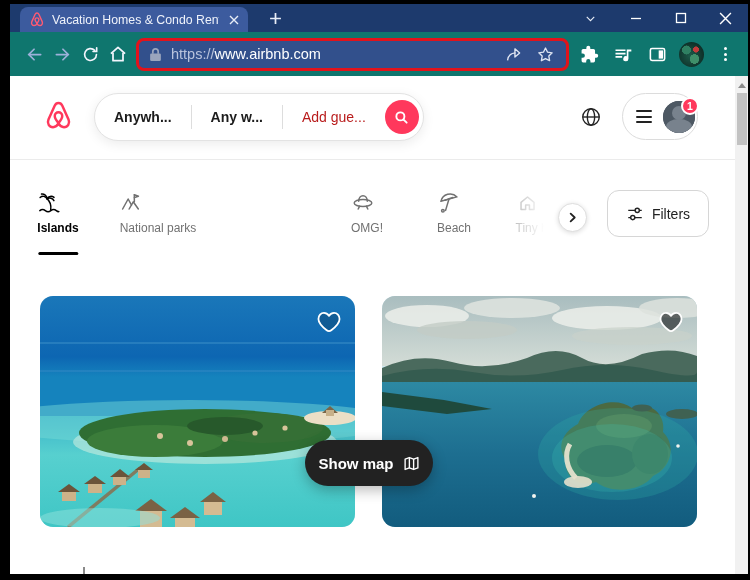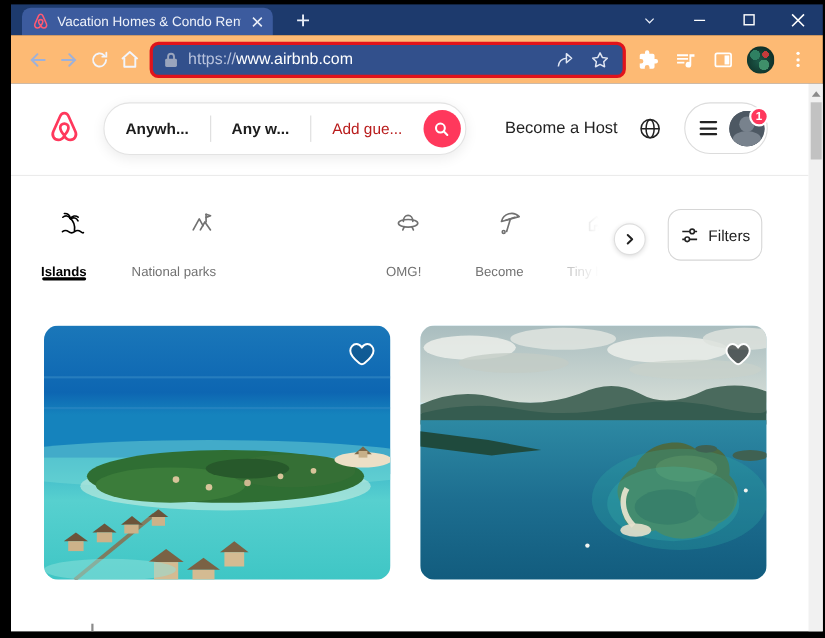--- a/index.html
+++ b/index.html
@@ -9,21 +9,21 @@
   
   .titlebar { position:relative; height:28px; background:#1d3a6d; }
   .tab { position:absolute; left:10px; top:3px; width:228px; height:25px; background:#3c5b9e; border-radius:8px 8px 0 0; display:flex; align-items:center; padding:0 6px 0 9px; gap:7px; }
   .tab-title { flex:1; font-size:12.3px; color:#eef2fa; white-space:nowrap; overflow:hidden; }
   .tab-close { width:16px; height:16px; display:flex; align-items:center; justify-content:center; flex:none; }
   .newtab { position:absolute; left:252px; top:4px; width:26px; height:21px; display:flex; align-items:center; justify-content:center; }
   .wincontrols { position:absolute; right:0; top:0; height:28px; display:flex; }
   .winbtn { width:45px; height:28px; display:flex; align-items:center; justify-content:center; }
 
   
-  .toolbar { position:relative; height:44px; background:#fdba74; display:flex; align-items:center; padding:0 9px 0 10px; }
+  .toolbar { position:relative; height:44px; background:#0f766e; display:flex; align-items:center; padding:0 9px 0 10px; }
   .nav-ic { width:28px; height:28px; display:flex; align-items:center; justify-content:center; flex:none; }
   .addr { flex:1; height:33px; margin:0 6px 0 4px; border:3px solid #e1131b; border-radius:8px; background:#32508c; display:flex; align-items:center; padding:0 9px 0 10px; min-width:0; }
   .addr-url { margin-left:9px; font-size:14.5px; white-space:nowrap; flex:1; min-width:0; }
   .addr-scheme { color:#b9c3dd; }
   .addr-host { color:#ffffff; }
   .addr-ic { width:24px; height:24px; display:flex; align-items:center; justify-content:center; flex:none; margin-left:8px; }
   .tool-right { display:flex; align-items:center; gap:6px; flex:none; }
   .tool-ic { width:28px; height:28px; display:flex; align-items:center; justify-content:center; }
   .br-avatar { width:25px; height:25px; border-radius:50%;
     background:
@@ -54,29 +54,29 @@
   .burger { display:flex; flex-direction:column; gap:3.5px; }
   .burger i { width:16px; height:2px; background:#222; border-radius:2px; }
   .user-avatar { position:relative; width:32px; height:32px; border-radius:50%; background:#4cримоватьc; background:#4d5863; overflow:visible; flex:none; }
   .ua-head { position:absolute; left:9px; top:5px; width:14px; height:14px; border-radius:50%; background:#78828d; }
   .ua-body { position:absolute; left:3px; top:18px; width:26px; height:16px; border-radius:50% 50% 45% 45%; background:#78828d; }
   .ua-clip { position:absolute; inset:0; border-radius:50%; overflow:hidden; background:#4d5863; }
   .badge { position:absolute; right:-4px; top:-4px; width:18px; height:18px; border-radius:50%; background:#ff385c; border:2px solid #fff; color:#fff; font-size:10.5px; font-weight:700; display:flex; align-items:center; justify-content:center; z-index:3; }
 
   
   .cat-bar { position:absolute; left:0; top:104px; width:725px; height:76px; background:#fff; }
-  .cat { position:absolute; top:10px; transform:translateX(-50%); display:flex; flex-direction:column; align-items:flex-end; gap:21px; color:#717171; }
+  .cat { position:absolute; top:10px; transform:translateX(-50%); display:flex; flex-direction:column; align-items:flex-start; gap:3px; color:#717171; }
   .cat-label { font-size:12px; white-space:nowrap; }
   .cat.active { color:#000; }
   .cat.active .cat-label { font-weight:600; }
   .cat-underline { position:absolute; left:50%; transform:translateX(-50%); top:62px; width:40px; height:2.5px; background:#000; border-radius:2px; }
   .c0{left:48px}.c1{left:148px}.c2{left:254px}.c3{left:357px}.c4{left:444px}.c5{left:525px}
   .cat-fade { position:absolute; left:468px; top:0; width:92px; height:74px; background:linear-gradient(90deg, rgba(255,255,255,0), #fff 72%); pointer-events:none; }
   .chev-btn { position:absolute; left:548px; top:23px; width:29px; height:29px; border-radius:50%; background:#fff; border:1px solid #dedede; box-shadow:0 1px 5px rgba(0,0,0,.14); display:flex; align-items:center; justify-content:center; }
-  .filters-btn { position:absolute; left:597px; top:10px; width:86px; height:47px; border:1px solid #d6d6d6; border-radius:12px; background:#fff; display:flex; align-items:center; justify-content:center; gap:8px; font-size:14px; font-weight:500; color:#222; }
+  .filters-btn { position:absolute; left:597px; top:10px; width:102px; height:47px; border:1px solid #d6d6d6; border-radius:12px; background:#fff; display:flex; align-items:center; justify-content:center; gap:8px; font-size:14px; font-weight:500; color:#222; }
 
   
   .card { position:absolute; top:220px; width:315px; height:231px; border-radius:13px; overflow:hidden; background:#cfe8ef; }
   .card.one { left:30px; } .card.two { left:372px; }
   .card svg.photo { position:absolute; inset:0; display:block; }
   .heart { position:absolute; top:13px; right:13px; }
 
   
   .show-map { position:absolute; left:295px; top:364px; width:128px; height:46px; border-radius:24px; background:#222; color:#fff; display:flex; align-items:center; justify-content:center; gap:9px; font-size:15px; font-weight:600; box-shadow:0 4px 14px rgba(0,0,0,.28); }
 
@@ -230,21 +230,20 @@
         <span class="sp-div"></span>
         <span class="sp-seg muted">Add gue...</span>
         <span class="sp-btn">
           <svg width="15" height="15" viewBox="0 0 16 16">
               <circle cx="6.8" cy="6.8" r="4.3" fill="none" stroke="#fff" stroke-width="2"></circle>
               <path d="M10.2 10.2l3.3 3.3" stroke="#fff" stroke-width="2" stroke-linecap="round"></path>
             </svg>
         </span>
       </div>
 
-      <span class="host-link">Become a Host</span>
 
       <span class="globe-btn">
         <svg width="22" height="22" viewBox="0 0 24 24" fill="none" stroke="#222" stroke-width="1.5">
             <circle cx="12" cy="12" r="9"></circle>
             <ellipse cx="12" cy="12" rx="4" ry="9"></ellipse>
             <path d="M3 12h18"></path>
           </svg>
       </span>
 
       <div class="user-pill">
@@ -306,21 +305,21 @@
 
       <div class="cat c4">
         <span>
           <svg width="24" height="24" viewBox="0 0 24 24" fill="none" stroke="currentColor" stroke-width="1.5" stroke-linecap="round" stroke-linejoin="round">
               <path d="M3.9 11.3A9.5 9.5 0 0 1 20 6.9z"></path>
               <path d="M8 10.2L12 8.9M12.1 8.8L16 7.5"></path>
               <path d="M12 9l-3.4 11.4"></path>
               <circle cx="5.9" cy="20.8" r="1.3"></circle>
             </svg>
         </span>
-        <span class="cat-label">Become</span>
+        <span class="cat-label">Beach</span>
       </div>
 
       <div class="cat c5">
         <span>
           <svg width="24" height="24" viewBox="0 0 24 24" fill="none" stroke="currentColor" stroke-width="1.5" stroke-linejoin="round">
               <path d="M5.5 19.5v-7.2L12 7l6.5 5.3v7.2h-4.6v-4.4h-3.8v4.4z"></path>
             </svg>
         </span>
         <span class="cat-label">Tiny ho</span>
       </div>
@@ -440,20 +439,29 @@
         <circle cx="152" cy="200" r="2" fill="#f2f4f0"></circle>
           <circle cx="296" cy="150" r="1.8" fill="#f2f4f0"></circle>
       </svg>
       <span class="heart">
         <svg width="26" height="26" viewBox="0 0 32 32">
             <path d="M16 27.2c-1 0-2-.35-2.8-1C7.2 21.4 3 17 3 12.2 3 8 6 4.7 9.8 4.7c2.5 0 4.6 1.4 6.2 3.6 1.6-2.2 3.7-3.6 6.2-3.6C26 4.7 29 8 29 12.2c0 4.8-4.2 9.2-10.2 14-.8.65-1.8 1-2.8 1z" fill="rgba(15,18,20,0.6)" stroke="#fff" stroke-width="2.2"></path>
           </svg>
       </span>
     </div>
 
+    <div class="show-map">
+      <span>Show map</span>
+      <span style="display:flex">
+        <svg width="17" height="17" viewBox="0 0 20 20" fill="none" stroke="#fff" stroke-width="1.6" stroke-linejoin="round">
+            <path d="M2.5 4.8l5-1.8 5 1.8 5-1.8v12.2l-5 1.8-5-1.8-5 1.8z"></path>
+            <path d="M7.5 3v12.2M12.5 4.8V17"></path>
+          </svg>
+      </span>
+    </div>
 
     <span class="bottom-tick"></span>
 
     <div class="scrollbar">
       <span class="sb-arrow"></span>
       <span class="sb-thumb"></span>
     </div>
   </div>
 </div>
 

